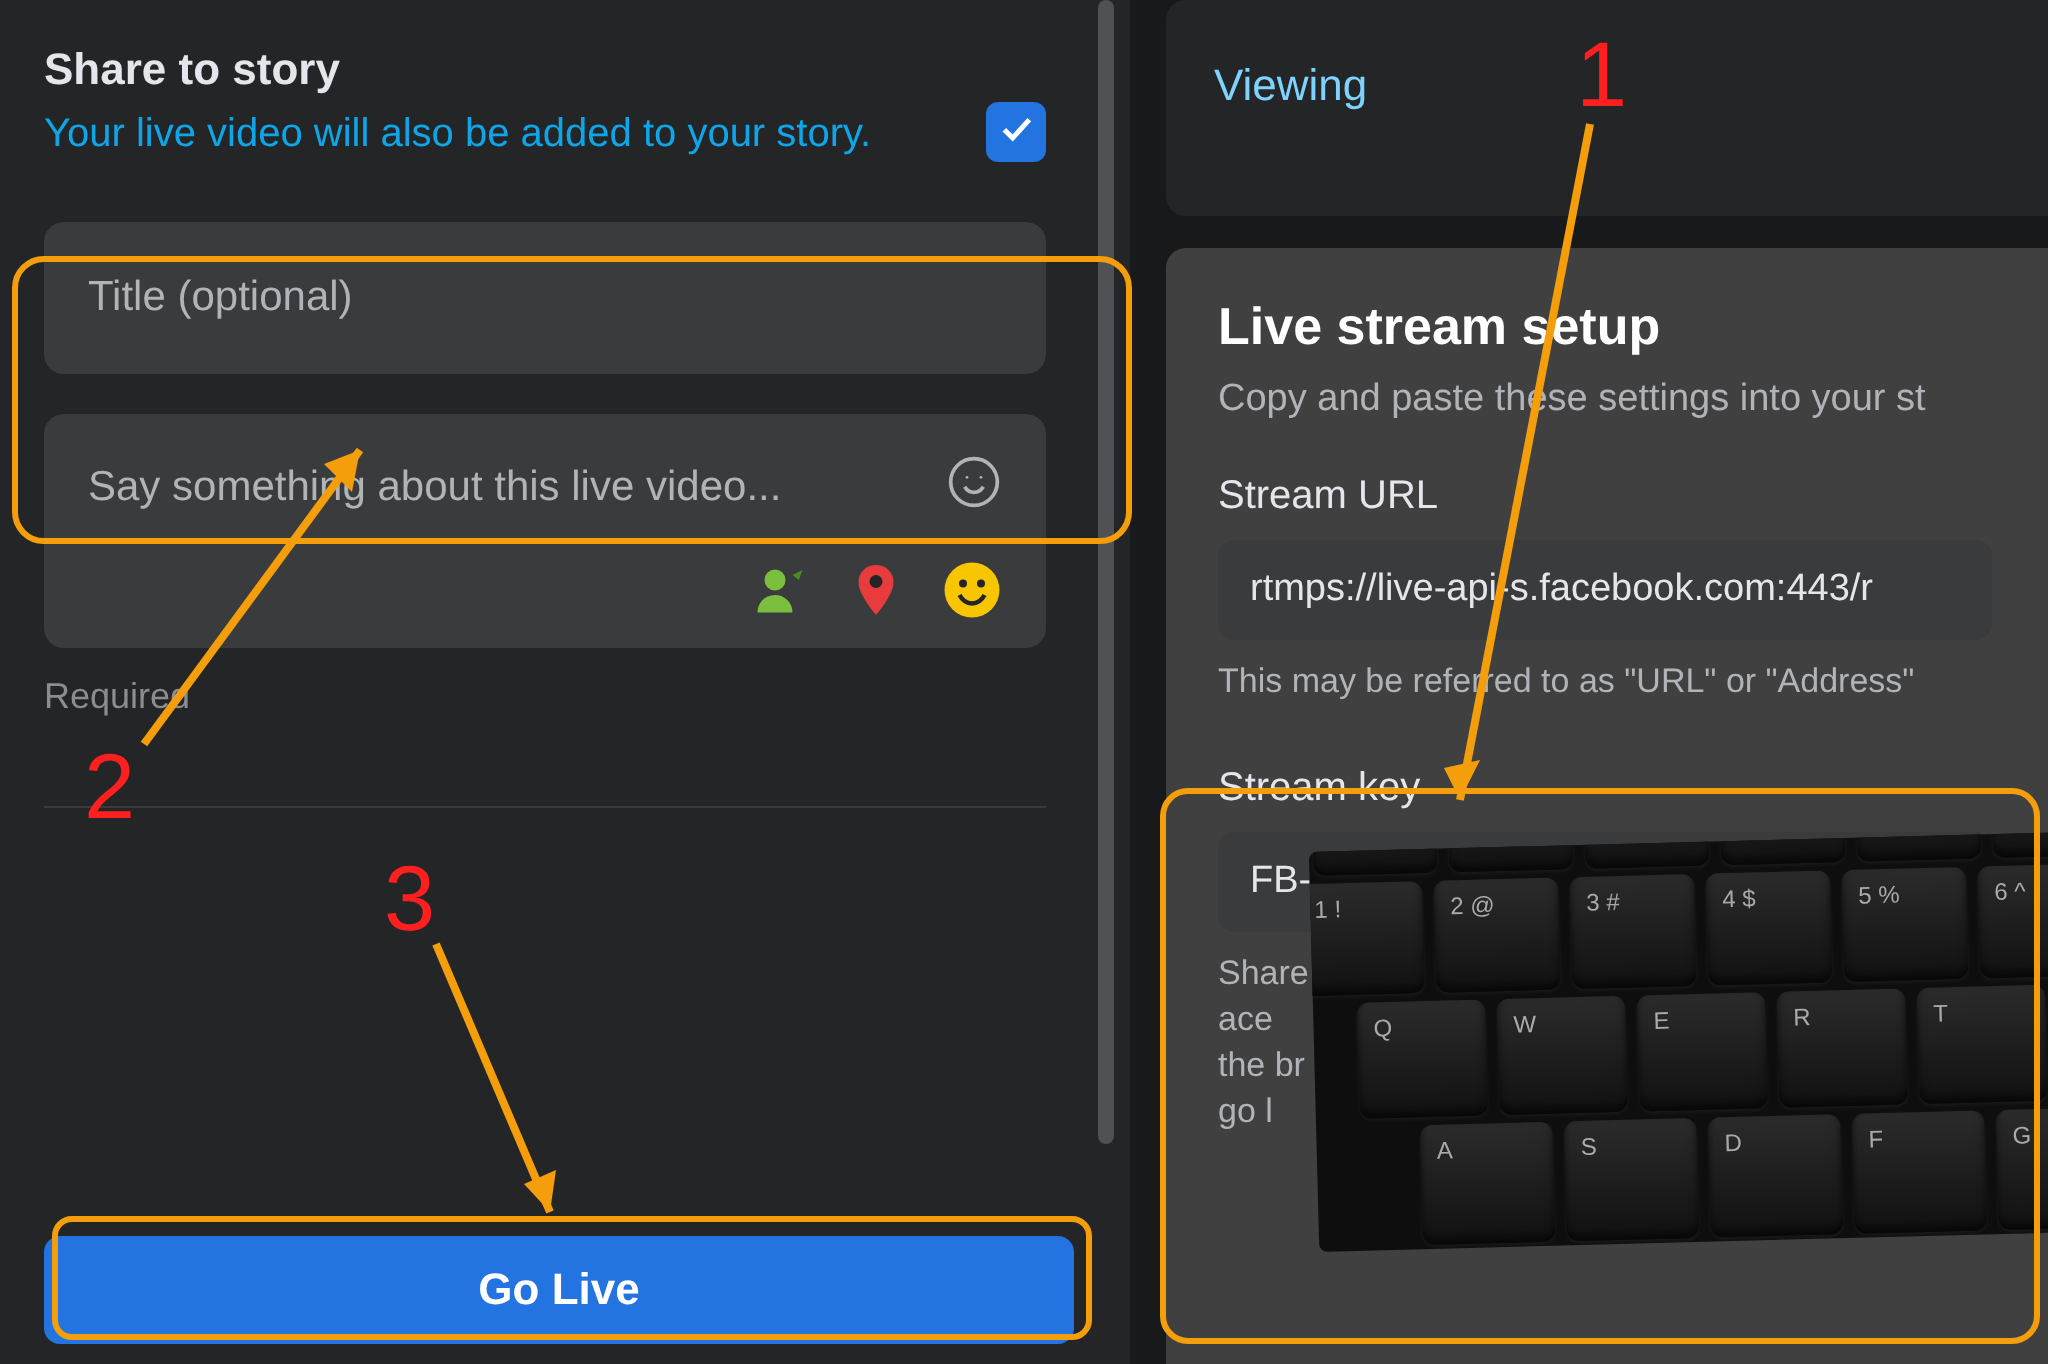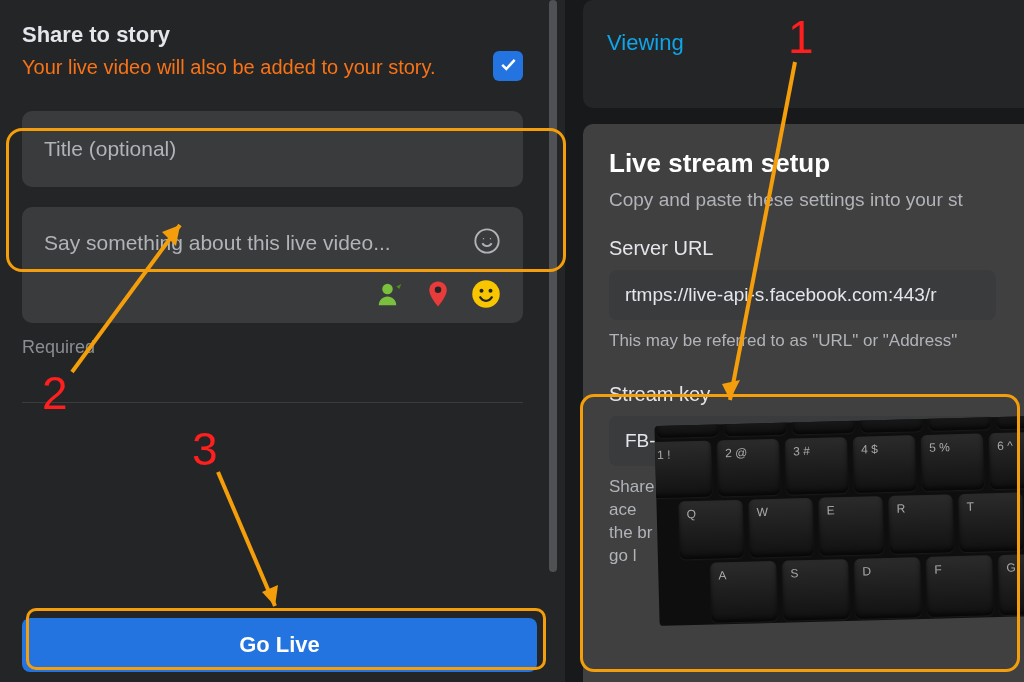--- a/index.html
+++ b/index.html
@@ -6,21 +6,21 @@
   html, body { width: 1024px; height: 682px; background: #18191a; font-family: -apple-system, BlinkMacSystemFont, "Segoe UI", Helvetica, Arial, sans-serif; color: #e4e6eb; overflow: hidden; position: relative; }
   .stage { position: relative; width: 1024px; height: 682px; }
 
   
   .left { position: absolute; left: 0; top: 0; width: 565px; height: 682px; background: #242526; }
   .left-scroll { position: absolute; left: 0; top: 0; width: 545px; height: 682px; padding: 22px 22px 0 22px; }
   .scrollbar { position: absolute; right: 8px; top: 0; width: 8px; height: 572px; background: #505154; border-radius: 4px; }
 
   .share-row { display:flex; align-items:flex-end; justify-content:space-between; }
   .share-title { font-size: 22px; font-weight: 600; color: #e4e6eb; }
-  .share-sub { font-size: 20px; color: #f97316; margin-top: 6px; max-width: 430px; line-height: 1.35; }
+  .share-sub { font-size: 20px; color: #0ea5e9; margin-top: 6px; max-width: 430px; line-height: 1.35; }
   .chk { width: 30px; height: 30px; background: #2374e1; border-radius: 6px; display:flex; align-items:center; justify-content:center; margin-top:2px; }
   .chk svg { width: 20px; height: 20px; stroke: #fff; stroke-width: 3; fill: none; }
 
   .card { background: #3a3b3c; border-radius: 10px; width: 100%; }
   .title-card { margin-top: 30px; padding: 26px 22px; }
   .title-card input { background: transparent; border: none; outline: none; color: #b0b3b8; font-size: 21px; width: 100%; }
   .title-card input::placeholder { color: #b0b3b8; }
 
   .desc-card { margin-top: 20px; padding: 20px 22px 14px 22px; }
   .desc-row { display:flex; align-items:center; justify-content:space-between; }
@@ -33,21 +33,21 @@
 
   .required { color:#8a8d91; font-size:18px; margin-top:14px; }
   .divider { margin-top:44px; height:1px; background:#3a3b3c; width:100%; }
 
   .golive-wrap { position:absolute; left:22px; right:28px; bottom:10px; }
   .golive { width:100%; height:54px; background:#2374e1; border-radius:8px; color:#fff; font-size:22px; font-weight:600; display:flex; align-items:center; justify-content:center; border:none; cursor:pointer; }
 
   
   .right { position:absolute; left:565px; top:0; width:459px; height:682px; background:#18191a; }
   .viewing-card { position:absolute; left:18px; top:0; right:0; height:108px; background:#242526; border-radius:10px 0 0 10px; padding:30px 24px; }
-  .viewing-card .vt { font-size:22px; color:#0ea5e9; font-weight:500; }
+  .viewing-card .vt { font-size:22px; color:#7dd3fc; font-weight:500; }
 
   .setup-card { position:absolute; left:18px; top:124px; right:0; bottom:0; background:#404040; border-radius:10px 0 0 0; padding:24px 28px 24px 26px; }
   .setup-title { font-size:26px; font-weight:700; color:#fff; }
   .setup-sub { font-size:19px; color:#b0b3b8; margin-top:10px; }
   .label-sec { font-size:20px; color:#e4e6eb; font-weight:500; margin-top:26px; }
   .url-box { margin-top:10px; background:#3a3b3c; border-radius:8px; padding:14px 16px; color:#e4e6eb; font-size:19px; white-space:nowrap; overflow:hidden; }
   .hint { font-size:17px; color:#b0b3b8; margin-top:10px; line-height:1.35; }
 
   .streamkey-block { position:relative; margin-top:30px; }
   .key-box { margin-top:10px; background:#3a3b3c; border-radius:8px; padding:14px 16px; color:#e4e6eb; font-size:19px; white-space:nowrap; overflow:hidden; }
@@ -155,21 +155,21 @@
 
   <div class="right">
     <div class="viewing-card">
       <div class="vt">Viewing</div>
     </div>
 
     <div class="setup-card">
       <div class="setup-title">Live stream setup</div>
       <div class="setup-sub">Copy and paste these settings into your st</div>
 
-      <div class="label-sec">Server URL</div>
+      <div class="label-sec">Stream URL</div>
       <div class="url-box">rtmps://live-api-s.facebook.com:443/r</div>
       <div class="hint">This may be referred to as "URL" or "Address"</div>
 
       <div class="streamkey-block">
         <div class="label-sec" style="margin-top:0">Stream key</div>
         <div class="key-box">
           <span>FB-</span>
           <span style="display:inline-block;width:300px"></span>
           <span>4lf_</span>
         </div>

